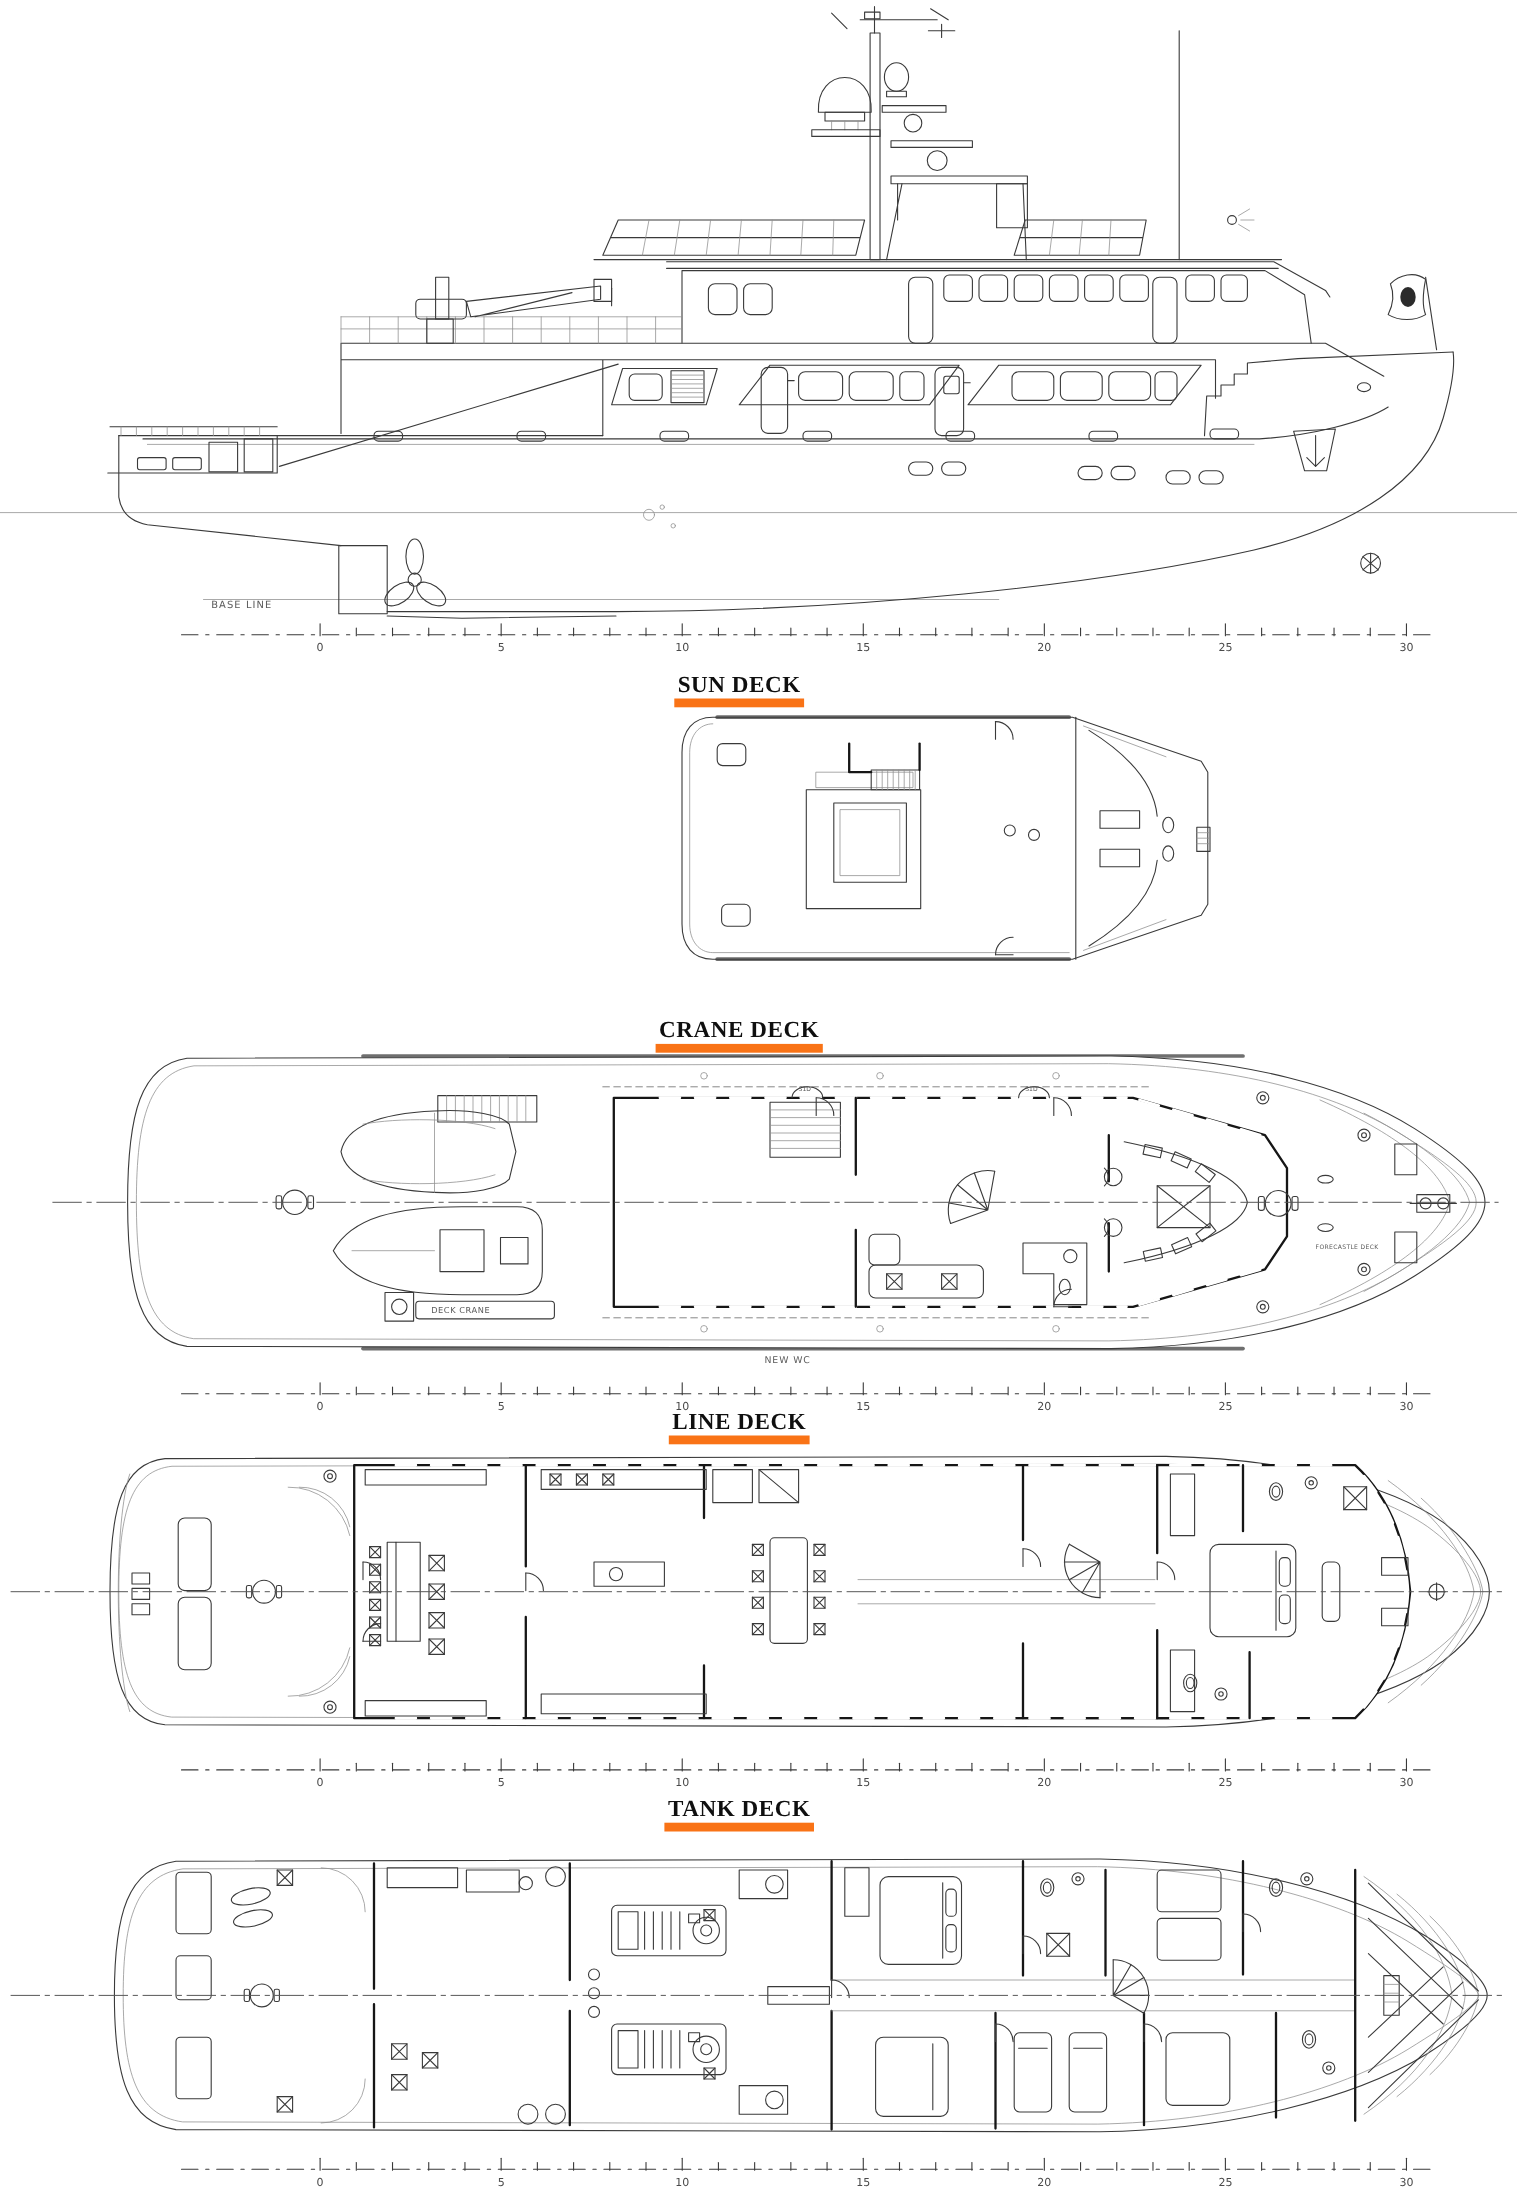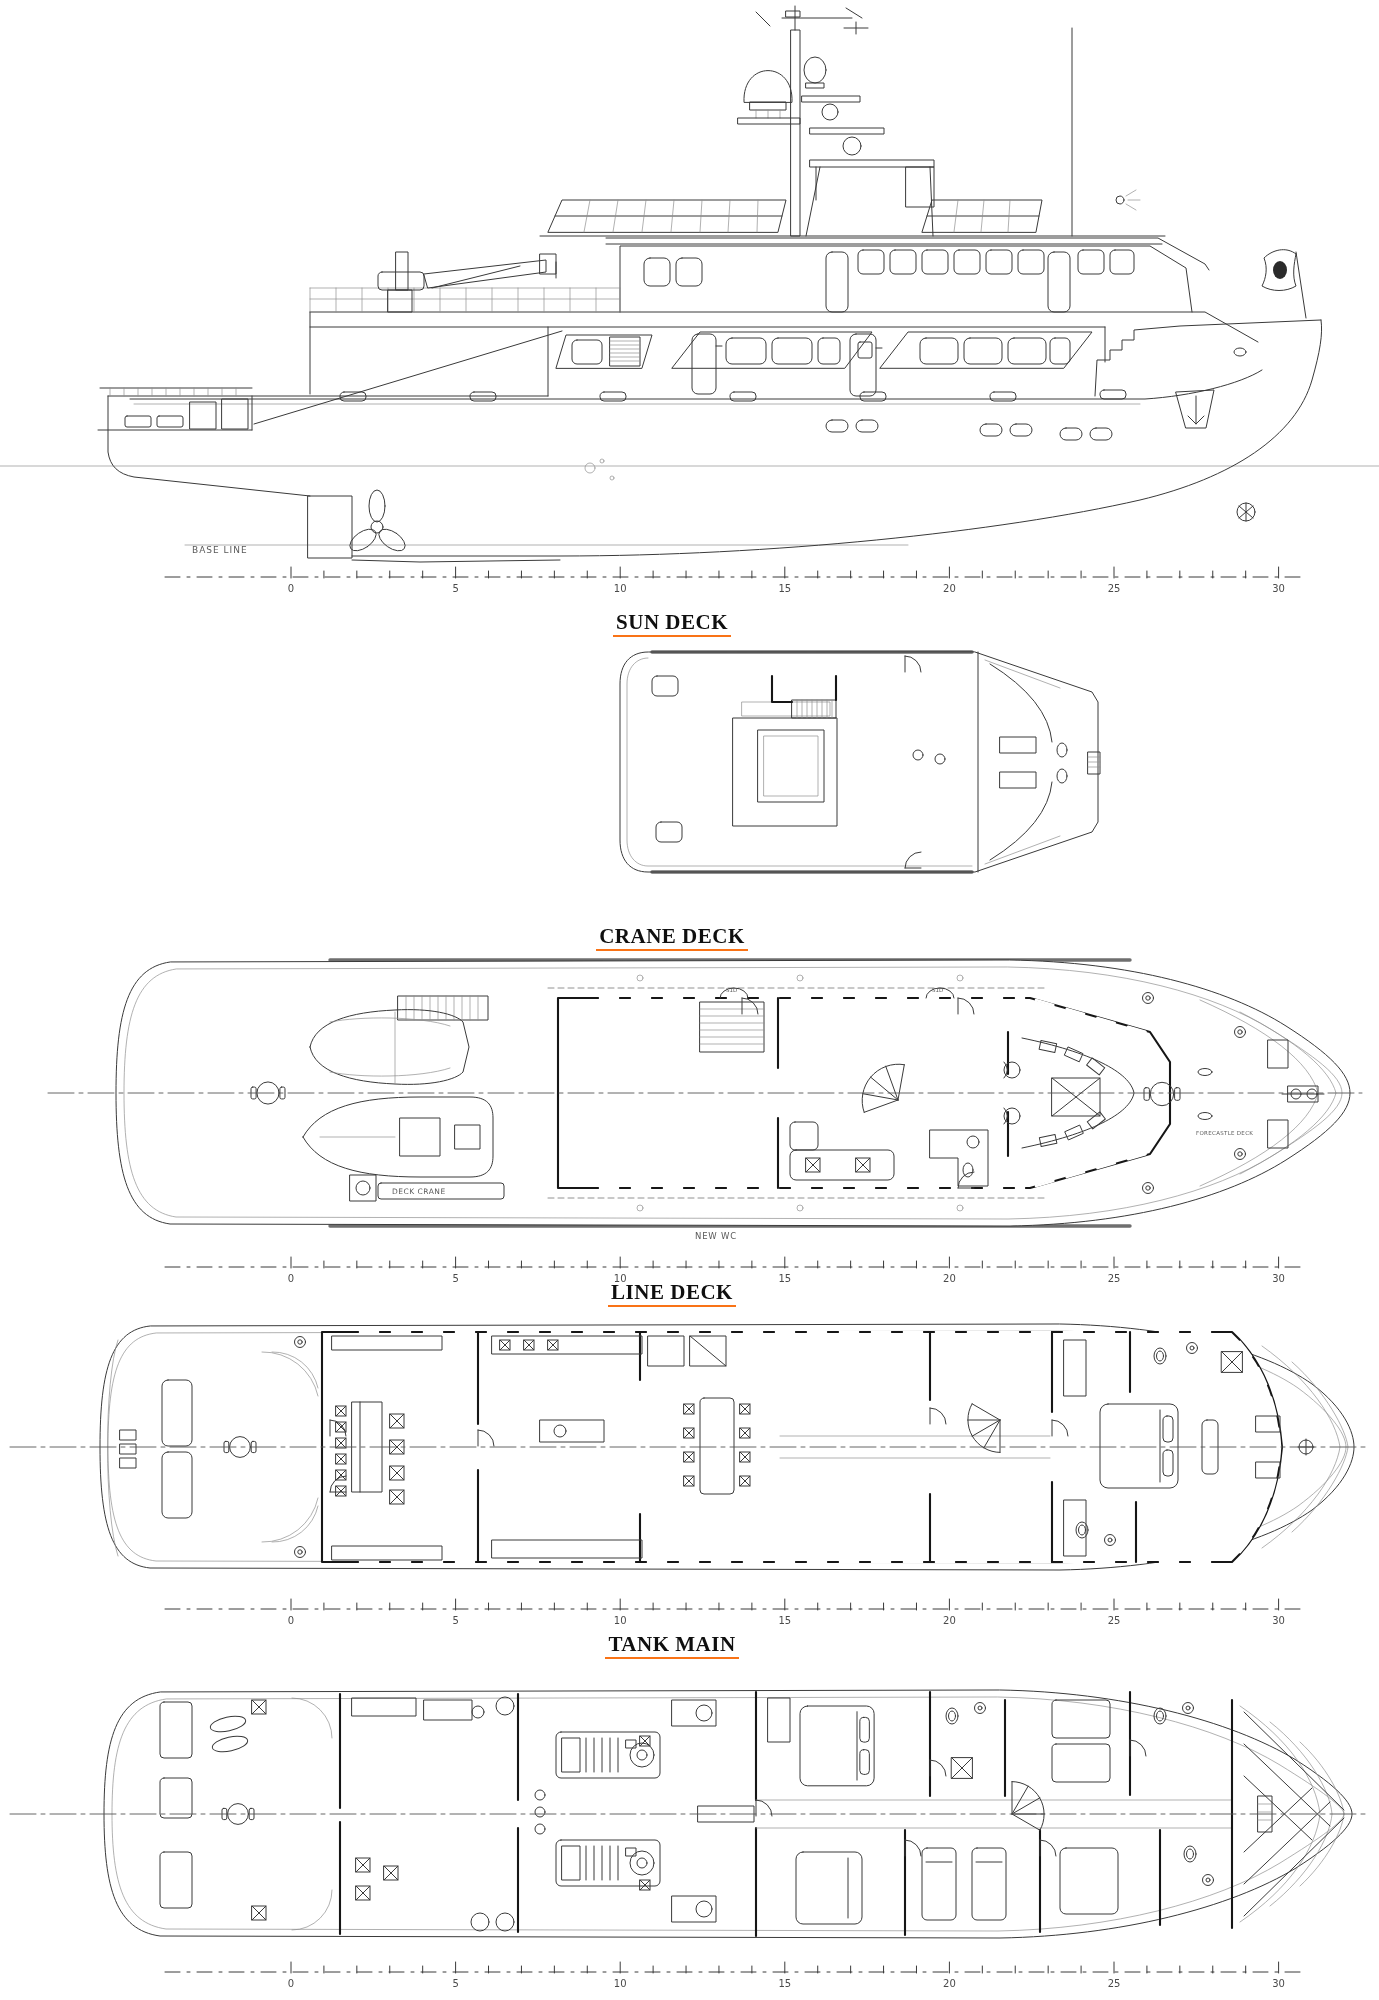--- a/index.html
+++ b/index.html
@@ -13,29 +13,29 @@
   .g{stroke:#8f8f8f;stroke-width:.7;fill:none}
   .e{stroke:#6f6f6f;stroke-width:3.4;fill:none}
   .cl{stroke:#555;stroke-width:.9;fill:none;stroke-dasharray:26 5 4 5}
   .wd{stroke:#fff;stroke-width:2.6;fill:none;stroke-dasharray:18 14}
   .dash{stroke:#777;stroke-width:.8;fill:none;stroke-dasharray:6 4}
   .txt{font-family:"DejaVu Sans",sans-serif;fill:#5a5a5a;stroke:none}
   .rtx{font-family:"DejaVu Sans",sans-serif;fill:#4a4a4a;stroke:none;font-size:10px;text-anchor:middle}
   .deck-title{position:absolute;left:322px;width:700px;text-align:center;
       font-family:"Liberation Serif",serif;font-weight:700;font-size:21px;
       color:#0f0f0f;letter-spacing:.5px}
-  .deck-title span{border-bottom:2px solid #f97316;padding:0 3px 1px}
+  .deck-title span{border-bottom:8px solid #f97316;padding:0 3px 1px}
 </style>
 </head>
 <body>
 
 <div class="deck-title" style="top:610px"><span>SUN DECK</span></div>
 <div class="deck-title" style="top:924px"><span>CRANE DECK</span></div>
 <div class="deck-title" style="top:1280px"><span>LINE DECK</span></div>
-<div class="deck-title" style="top:1632px"><span>TANK MAIN</span></div>
+<div class="deck-title" style="top:1632px"><span>TANK DECK</span></div>
 
 <svg width="1379" height="2000" viewBox="0 0 1379 2000">
 <defs>
   <g id="xb">
         <rect width="14" height="14"></rect>
         <path d="M0 0 14 14M14 0 0 14"></path>
       </g>
   <g id="xbs">
         <rect width="10" height="10"></rect>
         <path d="M0 0 10 10M10 0 0 10"></path>

